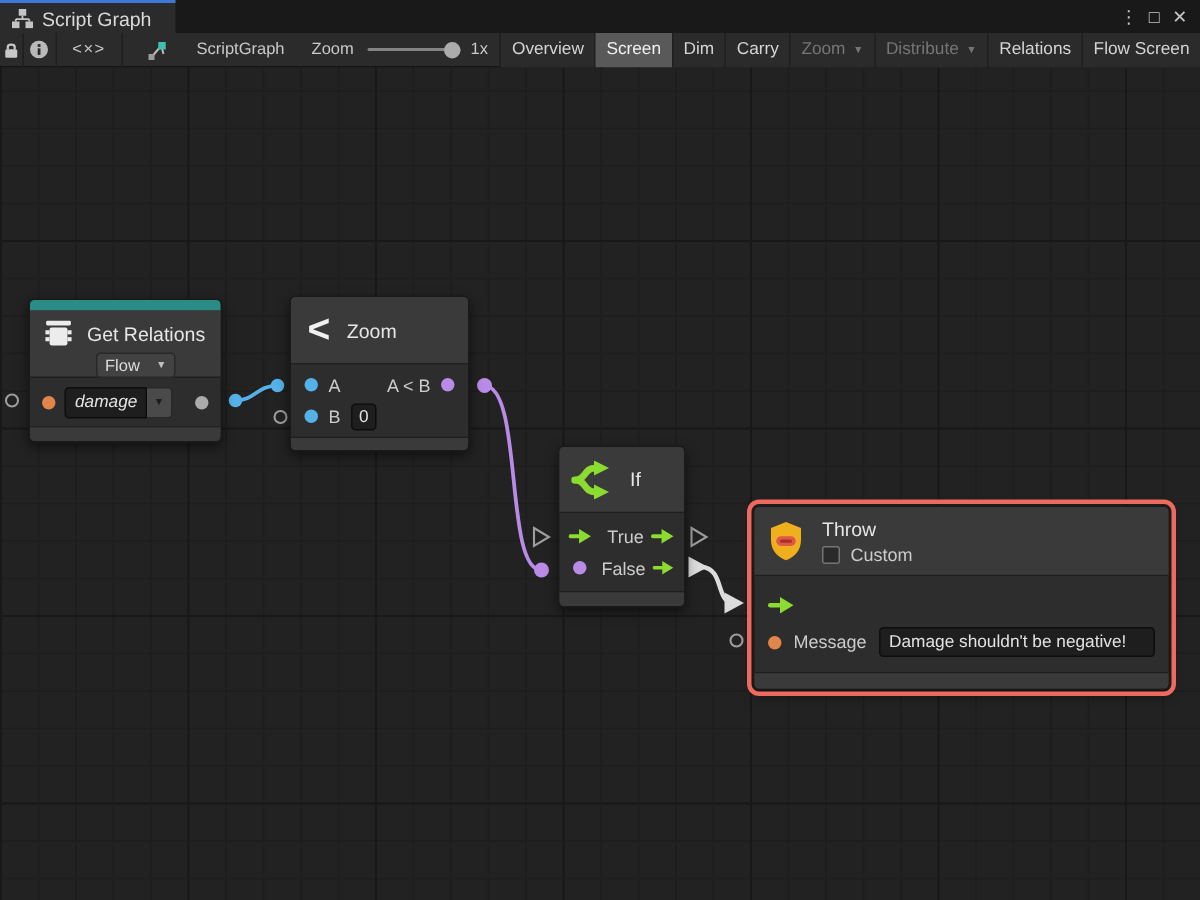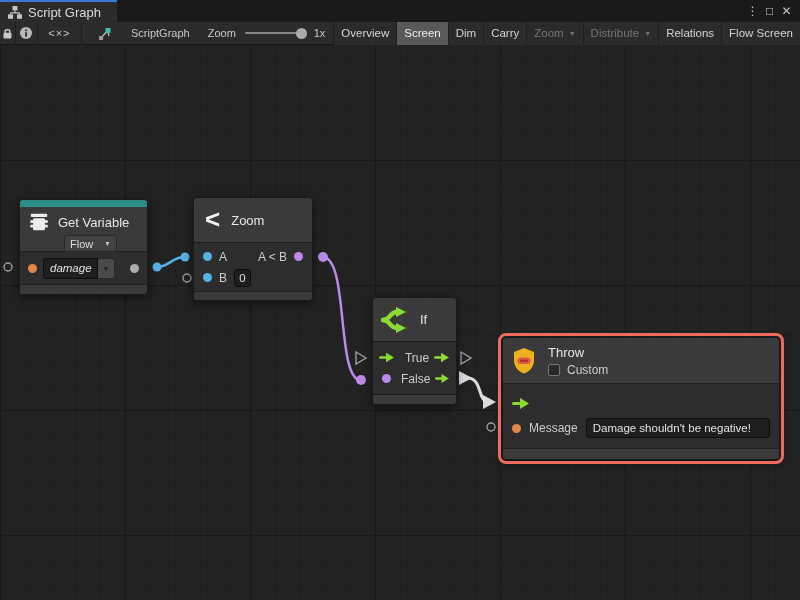--- a/index.html
+++ b/index.html
@@ -213,21 +213,21 @@
     <div class="hdr">
       <div class="titlerow">
         <svg width="22" height="22" viewBox="0 0 22 24">
           <rect x="2" y="3" width="18" height="3.5" rx="1" fill="#ECECEC"></rect>
           <rect x="4.5" y="8" width="13" height="13" rx="1.5" fill="#ECECEC"></rect>
           <rect x="1.5" y="10" width="3" height="3" fill="#ECECEC"></rect>
           <rect x="1.5" y="15" width="3" height="3" fill="#ECECEC"></rect>
           <rect x="17.5" y="10" width="3" height="3" fill="#ECECEC"></rect>
           <rect x="17.5" y="15" width="3" height="3" fill="#ECECEC"></rect>
         </svg>
-        <span class="title">Get Variable</span>
+        <span class="title">Get Relations</span>
       </div>
       <div class="flowdd">
         <span>Flow</span>
         <span class="caret">▼</span>
       </div>
     </div>
     <div class="body">
       <span class="dot d9 orange"></span>
       <div class="namedd">
         <span class="field">damage</span>

